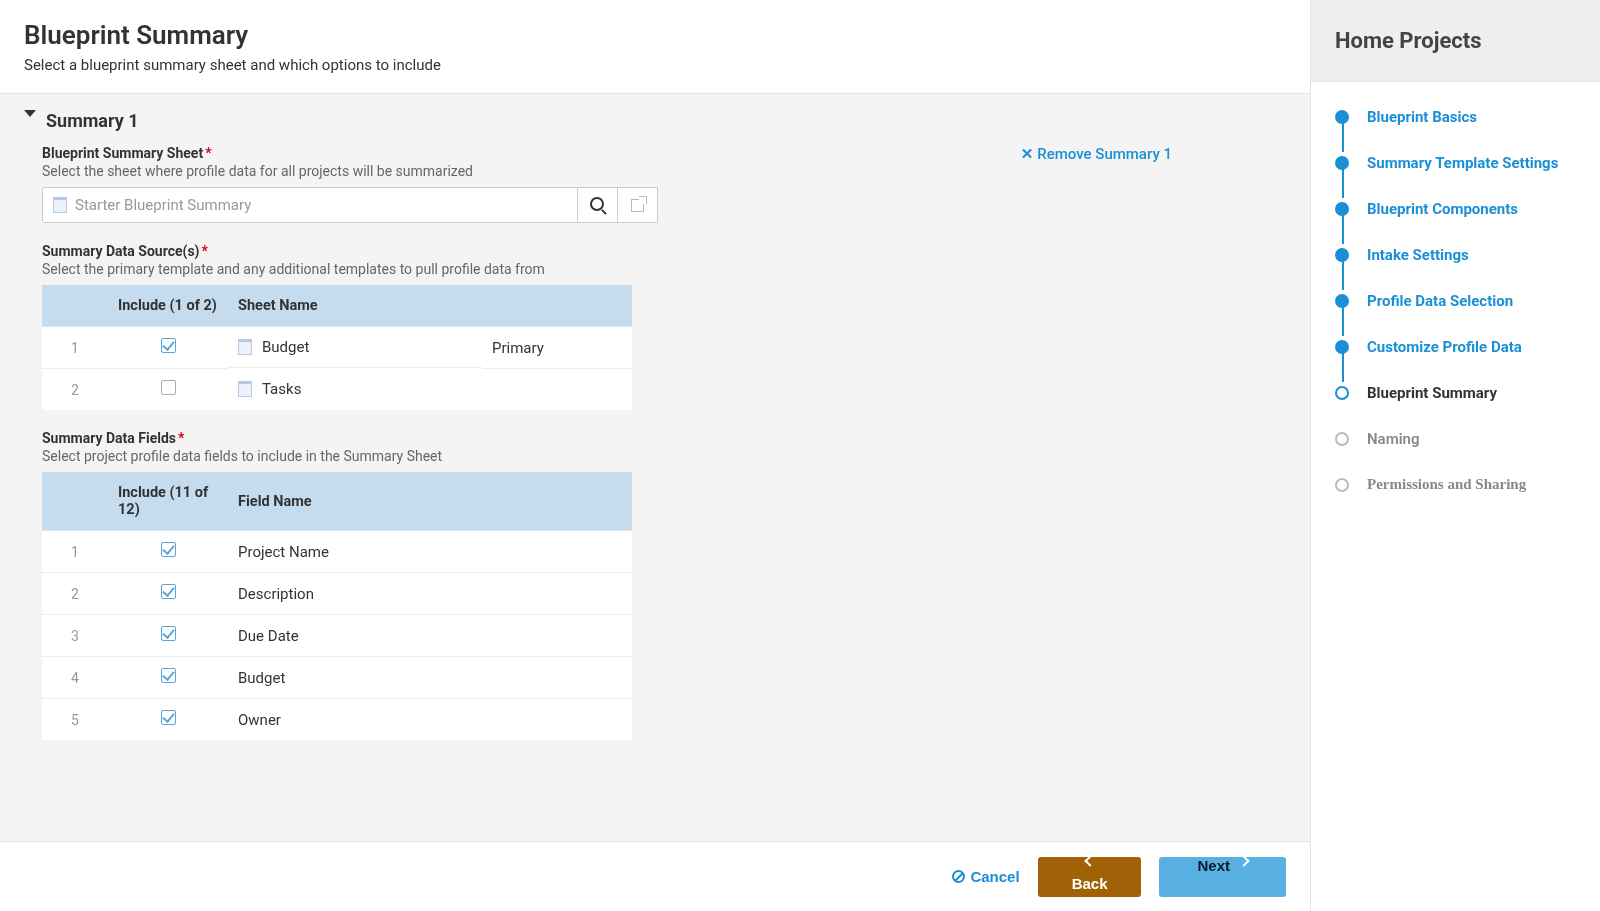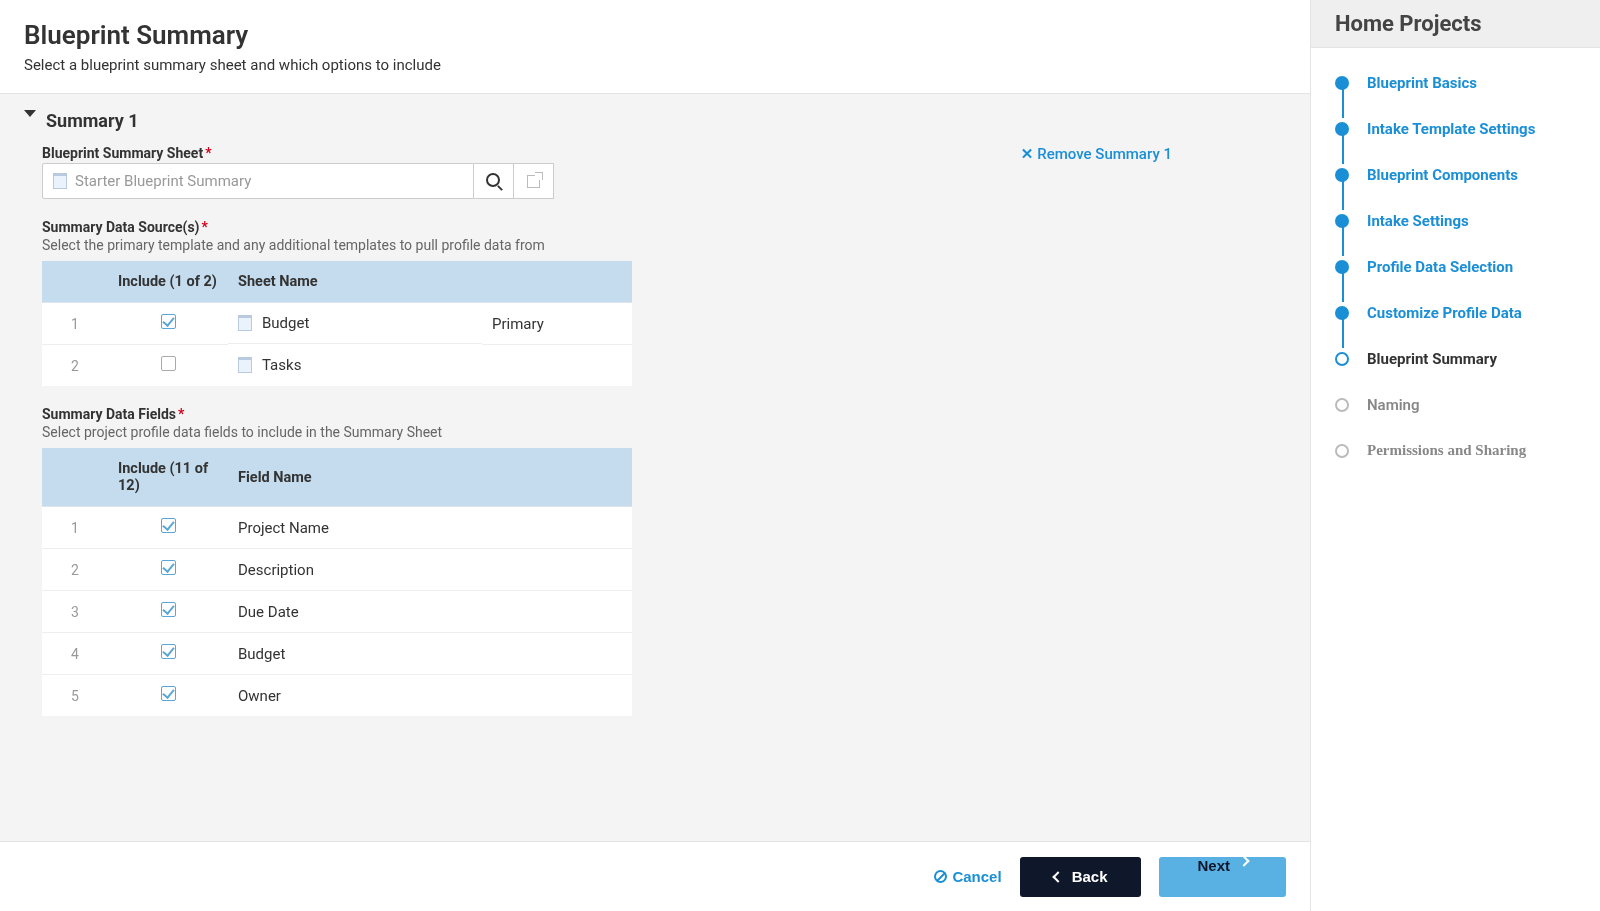--- a/index.html
+++ b/index.html
@@ -14,21 +14,21 @@
   .content::-webkit-scrollbar-thumb{background:#c9c9c9;border-radius:4px;}
   .summary-header { display:flex; align-items:flex-start; gap:10px; margin-bottom:14px;}
   .caret { display:inline-block; width:0;height:0;border-left:6px solid transparent;border-right:6px solid transparent;border-top:7px solid #333; cursor:pointer;}
   .summary-header h2 { font-size:18px; font-weight:700;}
   .section { margin: 0 0 20px 18px; max-width: 1130px; position:relative;}
   .section-label { font-size:14px; font-weight:700; margin-bottom:2px;}
   .req { color:#d0021b; margin-left:2px;}
   .section-help{ font-size:14px; color:#666; margin-bottom:8px;}
   .remove-link { position:absolute; top:0; right:0; color:#1b8fd6; font-size:15px; font-weight:500; cursor:pointer; display:flex; align-items:center; gap:4px;}
   .remove-link .x{ font-weight:700; font-size:15px;}
-  .sheet-picker{ display:flex; width:512px;}
+  .sheet-picker{ display:flex; width:616px;}
   .sheet-picker .input{ flex:1; border:1px solid #ccc; background:#fff; height:36px; display:flex; align-items:center; padding:0 10px; gap:8px; border-radius:2px 0 0 2px;}
   .sheet-icon{ width:14px;height:16px; border:1px solid #b8c9e0; border-top:3px solid #b8c9e0; background:#eaf2fb;}
   .sheet-picker .input span{ color:#999; font-size:15px;}
   .sheet-picker .btn{ width:40px;height:36px; border:1px solid #ccc; border-left:none; background:#fff; display:flex;align-items:center;justify-content:center; cursor:pointer;}
   .sheet-picker .btn.disabled{ color:#bbb; cursor:default;}
   .mag{ width:14px;height:14px; position:relative;}
   .mag::before{content:"";position:absolute;width:10px;height:10px;border:2px solid #333;border-radius:50%;top:-1px;left:-1px;}
   .mag::after{content:"";position:absolute;width:6px;height:2px;background:#333;transform:rotate(45deg);bottom:-1px;right:-2px;}
   .open-icon{width:13px;height:13px;border:1.5px solid #bbb;position:relative;}
   .open-icon::after{content:"";position:absolute;width:7px;height:7px;border-top:1.5px solid #bbb;border-right:1.5px solid #bbb;top:-4px;right:-4px;background:#fff;}
@@ -38,27 +38,27 @@
   table.grid td{ padding:11px 10px; border-bottom:1px solid #eee; vertical-align:middle;}
   table.grid tr:last-child td{border-bottom:none;}
   table.grid td.num{ text-align:center; color:#999; width:66px; font-size:14px;}
   table.grid td.chk{ text-align:center; width:120px;}
   table.grid td.sheet{ display:flex; align-items:center; gap:10px;}
   .cbx{ display:inline-block; width:15px;height:15px; border:1px solid #aaa; background:#fff; border-radius:2px; position:relative; cursor:pointer;}
   .cbx.on{ border-color:#5aa7d6;}
   .cbx.on::after{ content:""; position:absolute; left:3px; top:0px; width:5px; height:9px; border:solid #5aa7d6; border-width:0 2px 2px 0; transform:rotate(40deg);}
   .footer{ height:70px; border-top:1px solid #e4e4e4; display:flex; align-items:center; justify-content:flex-end; gap:18px; padding:0 24px; background:#fff;}
   .btn-cancel{ color:#1b8fd6; font-size:15px; font-weight:600; background:none; border:none; cursor:pointer; display:flex; align-items:center; gap:5px;}
-  .btn-gray{ background:#0f172a; color:#fff; border:none; border-radius:3px; height:40px; padding:0 34px; font-size:15px; font-weight:600; cursor:pointer; display:flex; align-items:center; gap:10px;}
+  .btn-gray{ background:#a16207; color:#fff; border:none; border-radius:3px; height:40px; padding:0 34px; font-size:15px; font-weight:600; cursor:pointer; display:flex; align-items:center; gap:10px;flex-direction:column;}
   .btn-blue{ background:#59b0e3; color:#0f172a; border:none; border-radius:3px; height:40px; padding:0 38px; font-size:15px; font-weight:600; cursor:pointer; display:flex; align-items:flex-start; gap:10px;}
   .chev{display:inline-block;width:8px;height:8px;border:solid #fff;border-width:0 2px 2px 0;}
   .chev.left{transform:rotate(135deg);}
   .chev.right{transform:rotate(-45deg);}
   .sidebar{ width:290px; border-left:1px solid #e4e4e4; display:flex; flex-direction:column;}
-  .sb-header{ background:#efefef; border-bottom:1px solid #e4e4e4; padding:11px 24px;}
+  .sb-header{ background:#efefef; border-bottom:1px solid #e4e4e4; padding:28px 24px;}
   .sb-header h2{ font-size:22px; font-weight:700; color:#444;}
   .steps{ padding:26px 24px; position:relative;}
   .step{ display:flex; align-items:center; gap:18px; margin-bottom:28px; position:relative;}
   .step:last-child{margin-bottom:0;font-family:Liberation Serif, serif;}
   .step .dot{ width:14px;height:14px; border-radius:50%; flex-shrink:0; z-index:1;}
   .step .dot.done{ background:#1b8fd6;}
   .step .dot.current{ background:#fff; border:2.5px solid #1b8fd6; width:14px;height:14px;}
   .step .dot.todo{ background:#fff; border:2px solid #bbb;}
   .step .label{ font-size:15px; font-weight:700; cursor:pointer;}
   .step.done .label{ color:#1b8fd6;}
@@ -85,20 +85,21 @@
       </div>
 
       <div class="section">
         <div class="remove-link">
           <span class="x">✕</span>
           <span>Remove Summary 1</span>
         </div>
         <div class="section-label">
           <span>Blueprint Summary Sheet</span><span class="req">*</span>
         </div>
+        <div class="section-help">Select the sheet where profile data for all projects will be summarized</div>
         <div class="sheet-picker">
           <div class="input">
             <span class="sheet-icon"></span>
             <span>Starter Blueprint Summary</span>
           </div>
           <div class="btn">
               <span class="mag"></span>
             </div>
           <div class="btn disabled">
               <span class="open-icon"></span>
@@ -209,21 +210,21 @@
     </div>
     <div class="steps" id="steps">
         <div class="step done">
           <span class="dot done"></span>
           <span class="line"></span>
           <span class="label">Blueprint Basics</span>
         </div>
         <div class="step done">
           <span class="dot done"></span>
           <span class="line"></span>
-          <span class="label">Intake Template Settings</span>
+          <span class="label">Summary Template Settings</span>
         </div>
         <div class="step done">
           <span class="dot done"></span>
           <span class="line"></span>
           <span class="label">Blueprint Components</span>
         </div>
         <div class="step done">
           <span class="dot done"></span>
           <span class="line"></span>
           <span class="label">Intake Settings</span>

